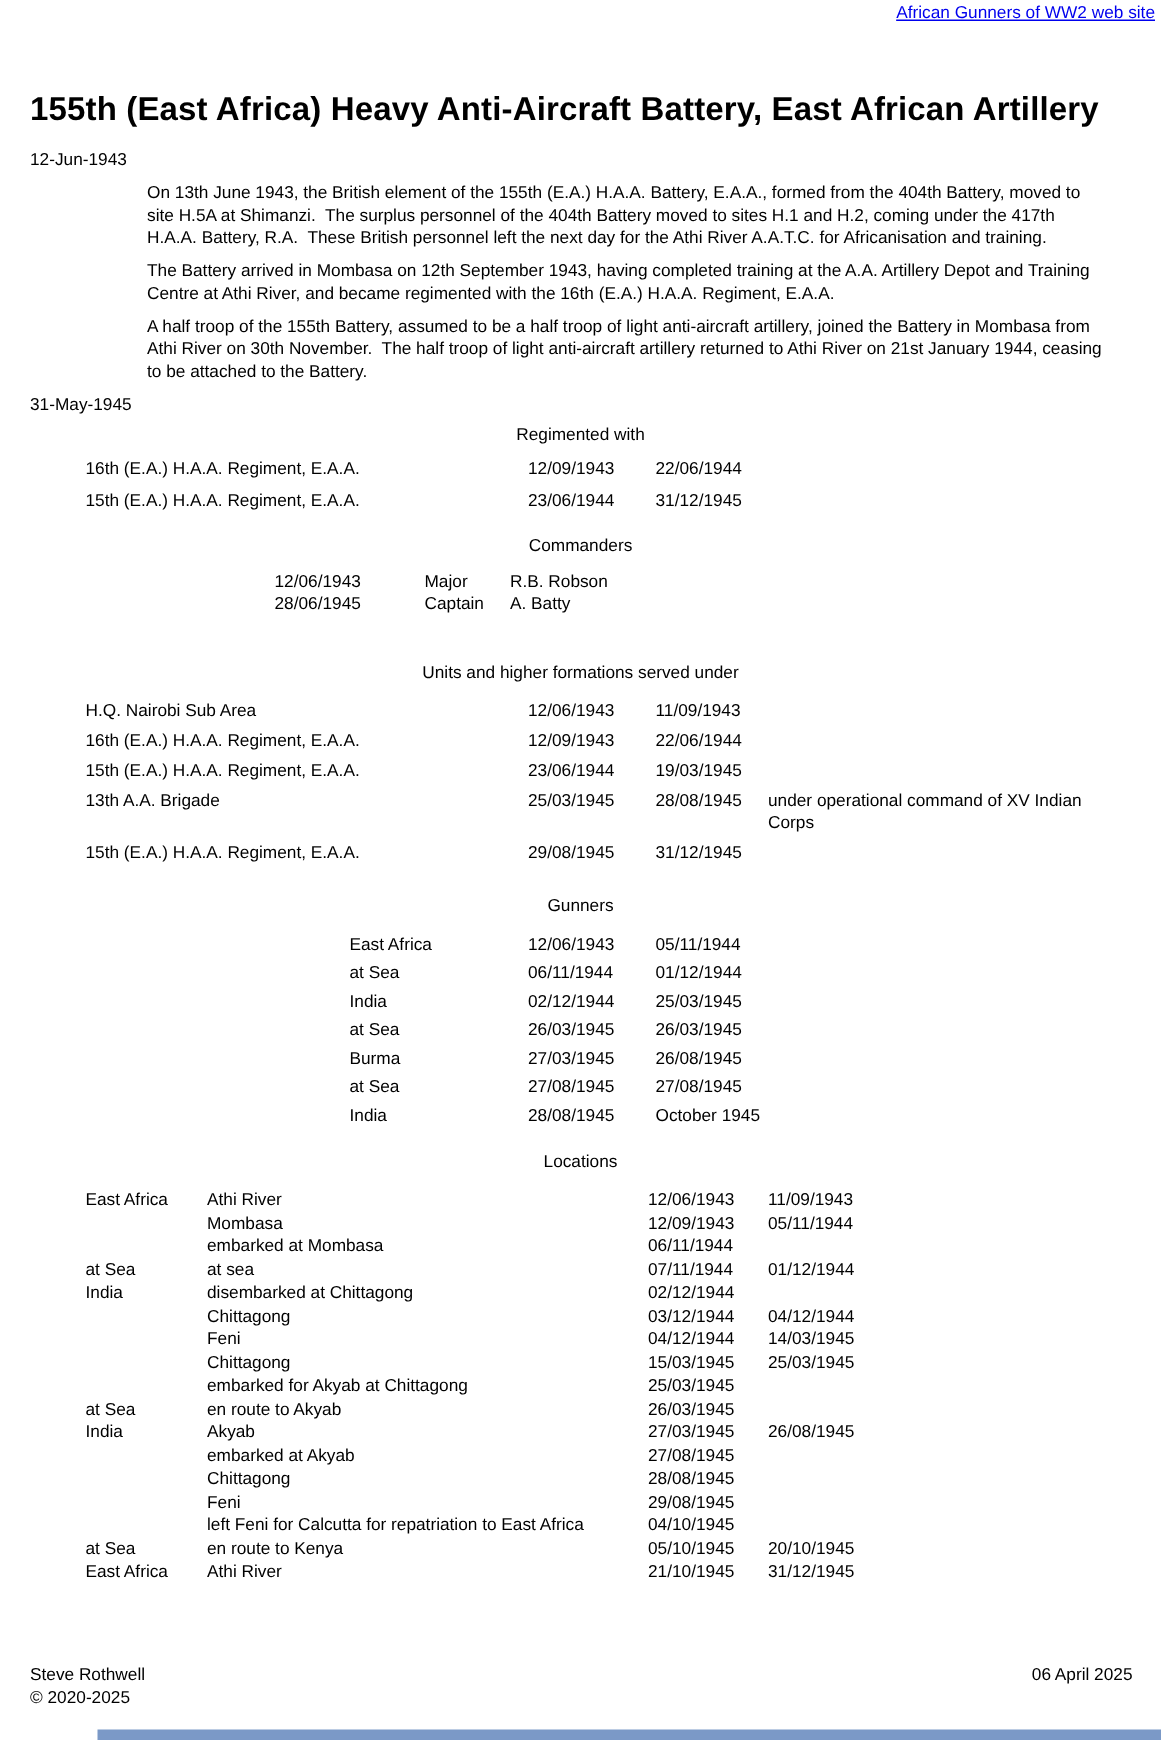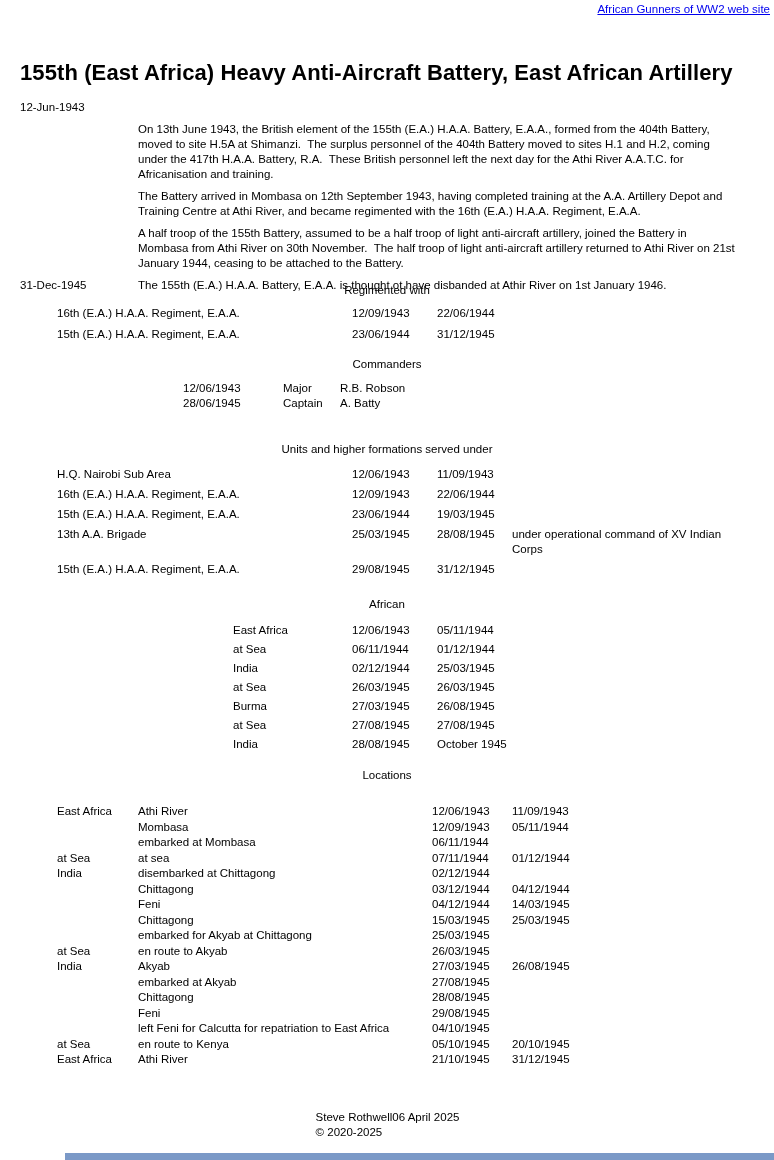--- a/index.html
+++ b/index.html
@@ -16,21 +16,21 @@
   .top-link { color:#0000ee; text-decoration:underline; cursor:pointer; }
 
   
   .page-title {
     position:absolute; top:60px; left:20px; margin:0;
     font-size:22px; font-weight:bold; letter-spacing:0.1px;
   }
 
   
   .history { top:100px; padding:0 36px 0 20px; }
-  .h-row { display:grid; grid-template-columns:78px 1fr; margin-bottom:7px;gap:40px; }
+  .h-row { display:grid; grid-template-columns:78px 1fr; margin-bottom:7px; }
   .h-date, .h-text { font-size:11.5px; line-height:15px; }
   .h-text { white-space:pre-wrap; }
 
   
   .section-heading {
     text-align:center; font-weight:normal; font-size:11.5px; line-height:13px;
     margin:0 0 9px 0;
   }
   .cell { font-size:11.5px; line-height:15px; white-space:nowrap; }
 
@@ -44,28 +44,28 @@
   .units { top:443px; }
   .units .section-heading { margin-bottom:11px; }
   .units .tbl-row { display:grid; grid-template-columns:295px 85px 75px 218px; margin:0 0 5px 57px; }
   .units .note-cell { white-space:normal; line-height:15px; }
 
   .theatres { top:598px; }
   .theatres .section-heading { margin-bottom:12px; }
   .theatres .tbl-row { display:grid; grid-template-columns:119px 85px auto; margin:0 0 4px 233px; }
 
   .locations { top:769px; }
-  .locations .section-heading { margin-bottom:22px; }
+  .locations .section-heading { margin-bottom:11px; }
   .locations .tbl-row { display:grid; grid-template-columns:81px 294px 80px auto; margin-left:57px; }
   .locations .cell { line-height:15.5px; }
 
   
   .footer {
     position:absolute; top:1110px; left:20px; right:19px;
-    display:flex; justify-content:center; align-items:flex-start;
+    display:flex; justify-content:space-between; align-items:flex-start;
     font-size:11.5px; line-height:15px;
   }
 
   
   .bottom-bar { position:absolute; left:65px; right:0; bottom:0; height:7px; background:#7b99c7; }
 </style>
 </head>
 <body>
 
 <div class="top-link-row">
@@ -89,22 +89,21 @@
       <div class="h-date"></div>
       <div class="h-text">The Battery arrived in Mombasa on 12th September 1943, having completed training at the A.A. Artillery Depot and Training Centre at Athi River, and became regimented with the 16th (E.A.) H.A.A. Regiment, E.A.A.</div>
     </div>
 
     <div class="h-row">
       <div class="h-date"></div>
       <div class="h-text">A half troop of the 155th Battery, assumed to be a half troop of light anti-aircraft artillery, joined the Battery in Mombasa from Athi River on 30th November.  The half troop of light anti-aircraft artillery returned to Athi River on 21st January 1944, ceasing to be attached to the Battery.</div>
     </div>
 
     <div class="h-row">
-      <div class="h-date">31-Dec-1945</div>
-      <div class="h-text">The 155th (E.A.) H.A.A. Battery, E.A.A. is thought ot have disbanded at Athir River on 1st January 1946.</div>
+      <div class="h-date">31-May-1945</div>
     </div>
   </div>
 
 <div class="abs section regimented">
   <div class="section-heading">Regimented with</div>
   <div class="tbl">
 
       <div class="tbl-row">
         <div class="cell">16th (E.A.) H.A.A. Regiment, E.A.A.</div>
         <div class="cell">12/09/1943</div>
@@ -172,21 +171,21 @@
       <div class="tbl-row">
         <div class="cell">15th (E.A.) H.A.A. Regiment, E.A.A.</div>
         <div class="cell">29/08/1945</div>
         <div class="cell">31/12/1945</div>
         <div class="cell note-cell"></div>
       </div>
     </div>
 </div>
 
 <div class="abs section theatres">
-  <div class="section-heading">African</div>
+  <div class="section-heading">Gunners</div>
   <div class="tbl">
 
       <div class="tbl-row">
         <div class="cell">East Africa</div>
         <div class="cell">12/06/1943</div>
         <div class="cell">05/11/1944</div>
       </div>
 
       <div class="tbl-row">
         <div class="cell">at Sea</div>

